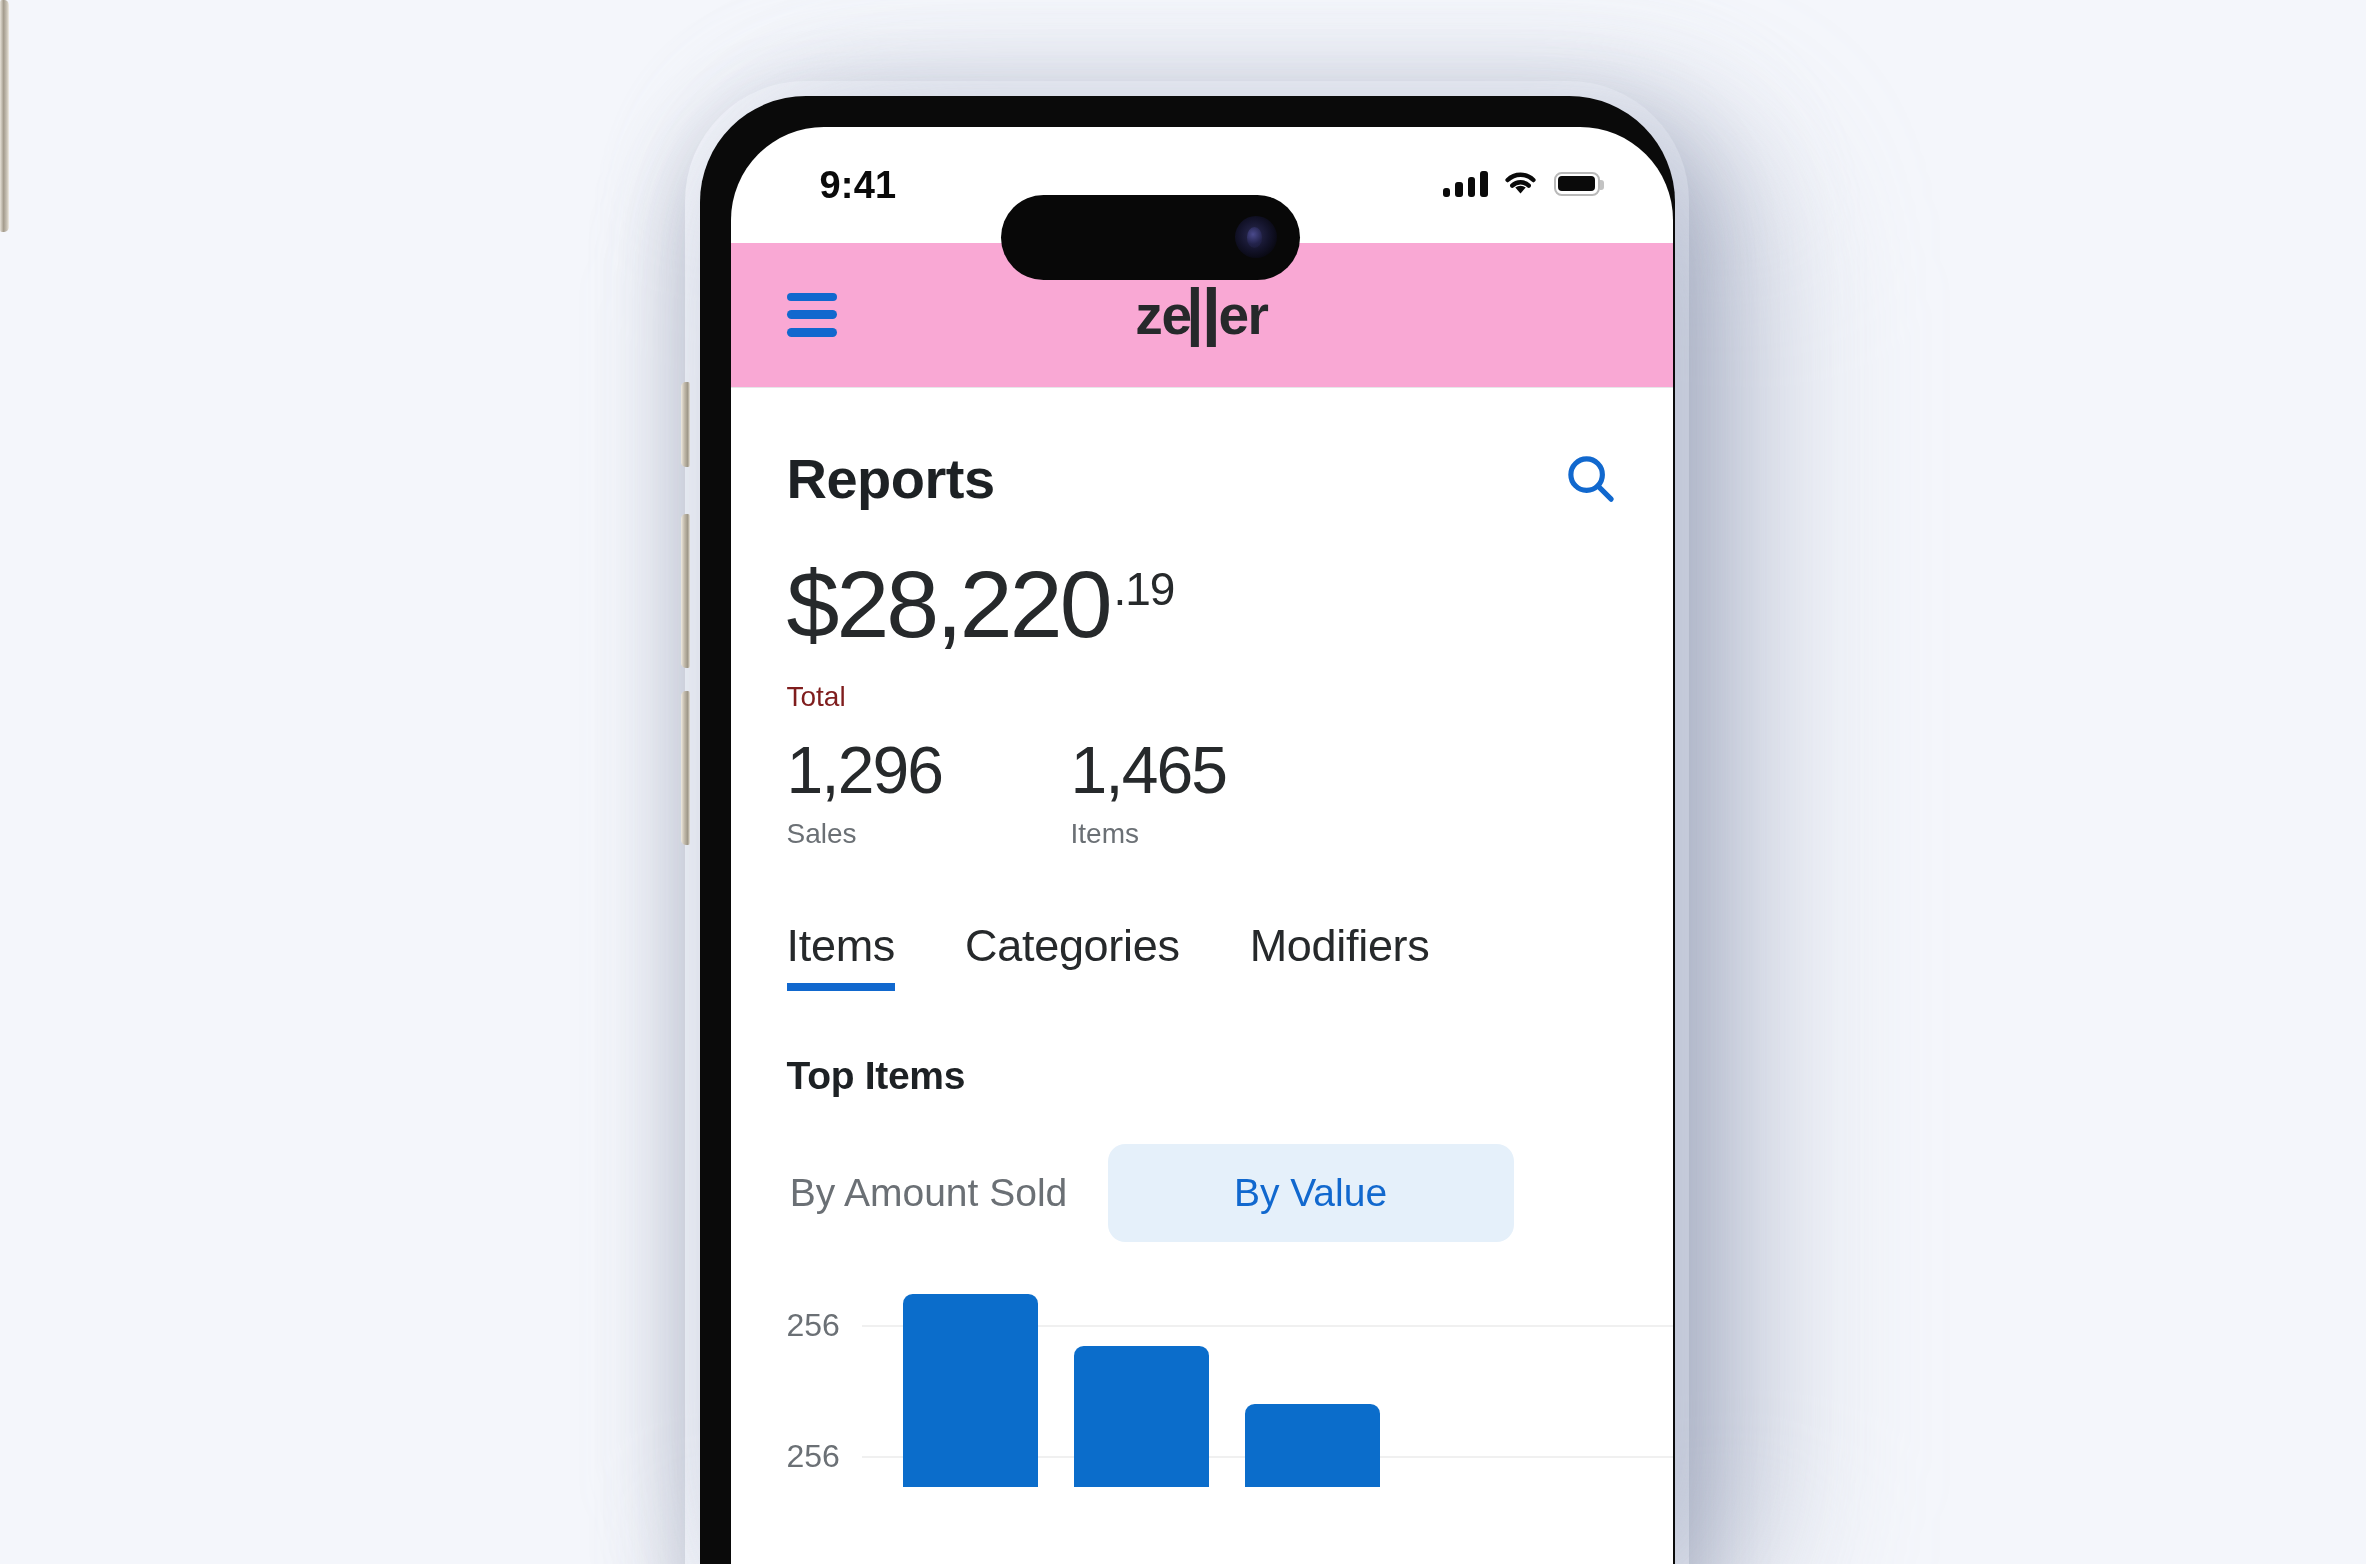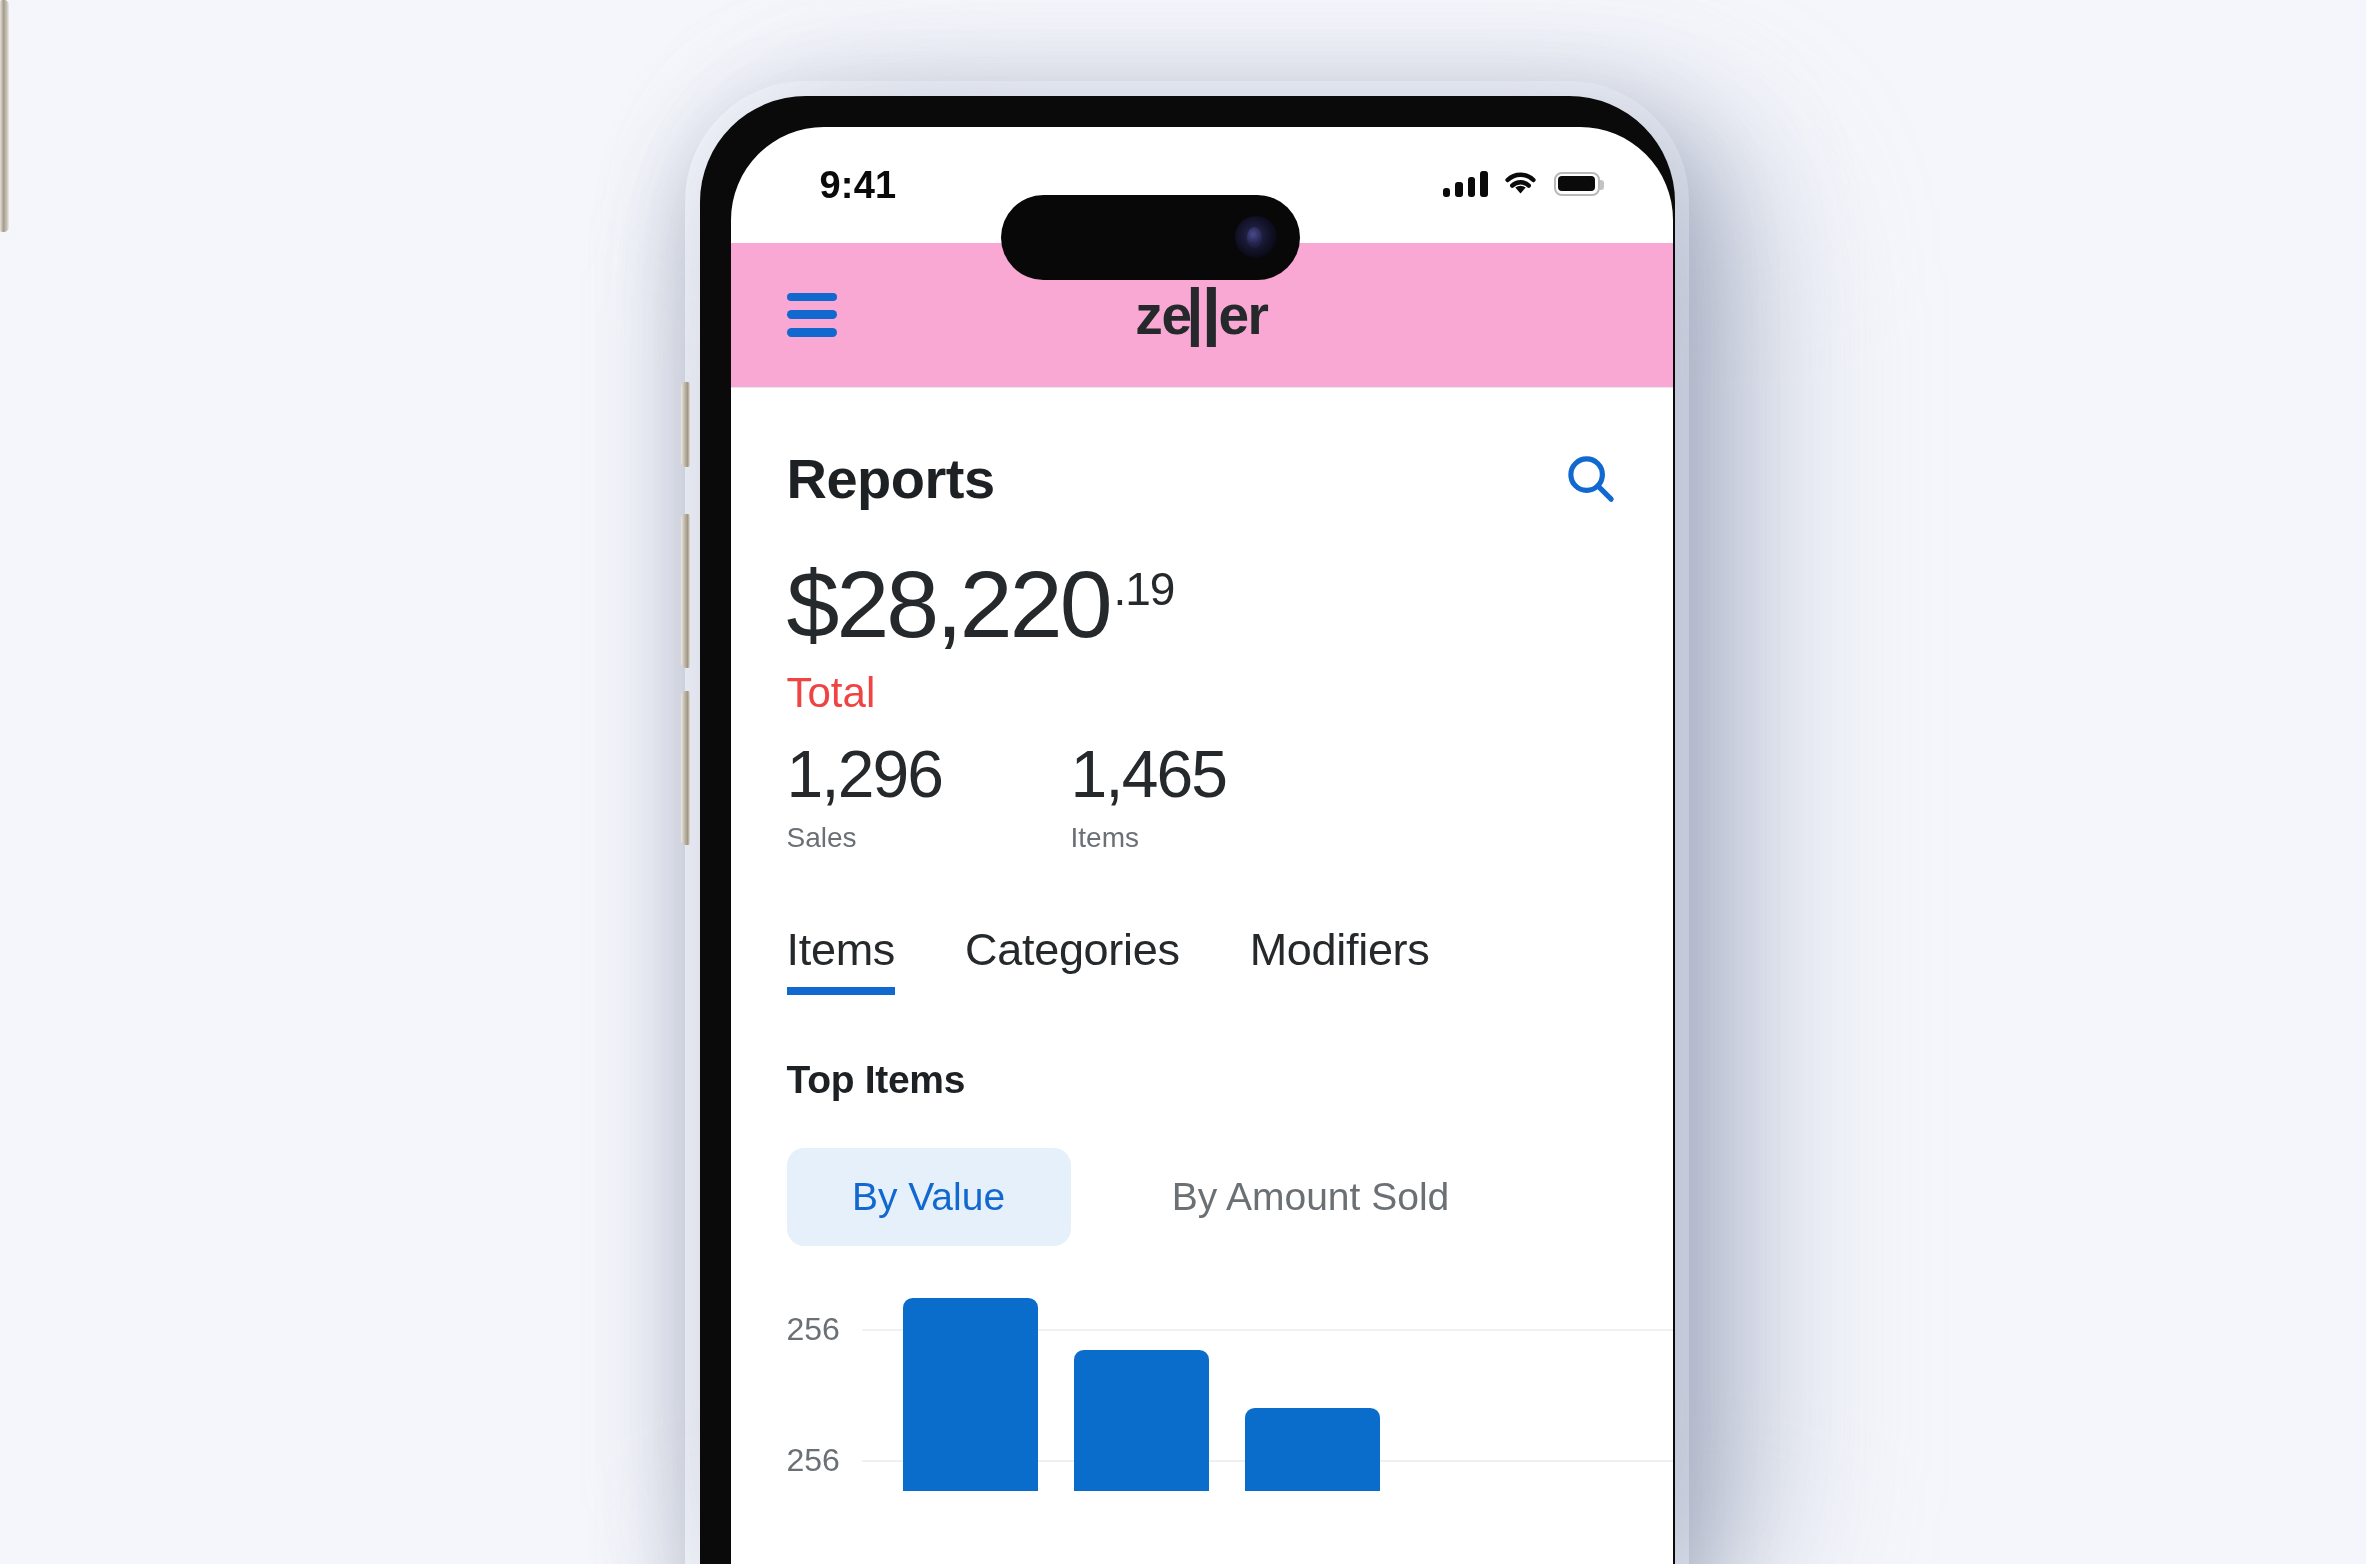--- a/index.html
+++ b/index.html
@@ -220,21 +220,21 @@
     margin-top:46px;
   }
   .amount-main{
     font-size:95px; color:#26292b; letter-spacing:-2.9px; line-height:1;
   }
   .amount-cents{
     font-size:46px; color:#26292b; letter-spacing:-1px;
     margin-top:5.8px; margin-left:3.9px;
   }
   .amount-label{
-    font-size:42px; color:#ef4444; margin-top:17px;
+    font-size:28px; color:#7f1d1d; margin-top:29px;
   }
 
   .stats{
     display:flex; margin-top:24px;
   }
   .stat{ }
   .stat:nth-child(1){ width:284px; }
   .stat-val{ font-size:66px; color:#26292b; letter-spacing:-1.9px; line-height:1; }
   .stat-lbl{ font-size:28px; color:#6b7075; margin-top:15.4px; }
 
@@ -389,22 +389,22 @@
 
           <div class="tabs">
             <div class="tab active">Items</div>
             <div class="tab">Categories</div>
             <div class="tab">Modifiers</div>
           </div>
 
           <div class="section-title">Top Items</div>
 
           <div class="segmented">
+            <div class="seg">By Amount Sold</div>
             <div class="seg active">By Value</div>
-            <div class="seg">By Amount Sold</div>
           </div>
 
           <div class="chart">
             <div class="chart-grid">
               <div class="gline" style="top:31px;"></div>
               <div class="gline" style="top:162px;"></div>
             </div>
             <div class="ylabel" style="top:31px;">256</div>
             <div class="ylabel" style="top:162px;">256</div>
             <div class="bars">

